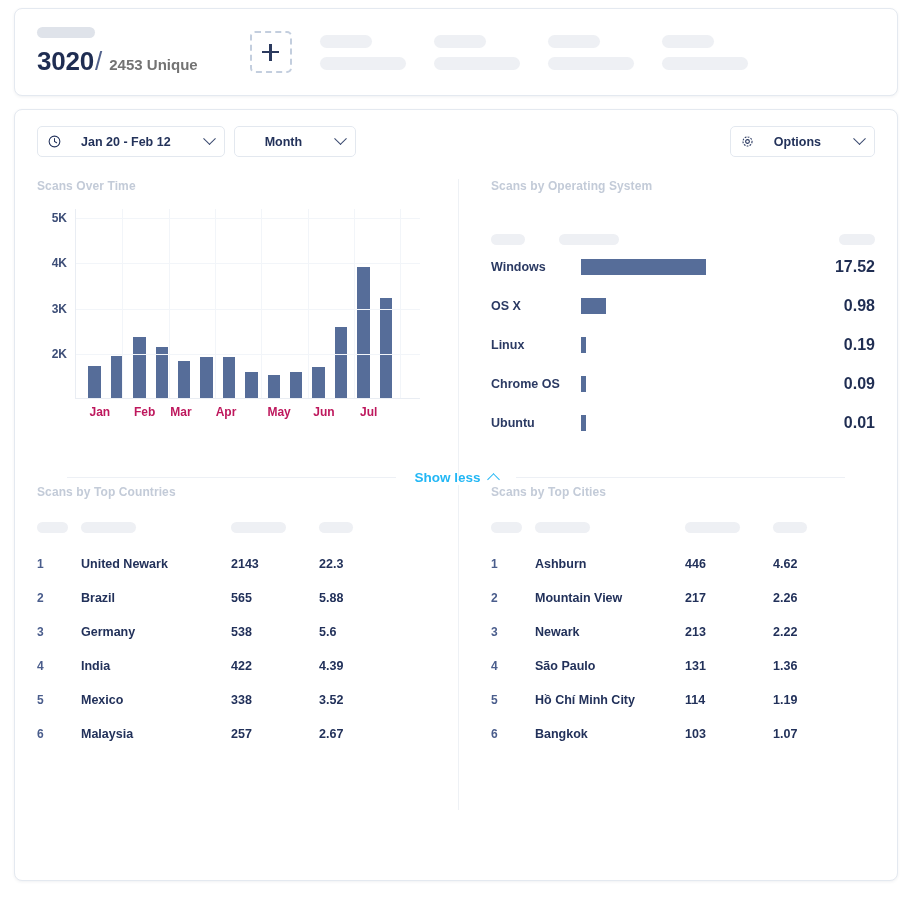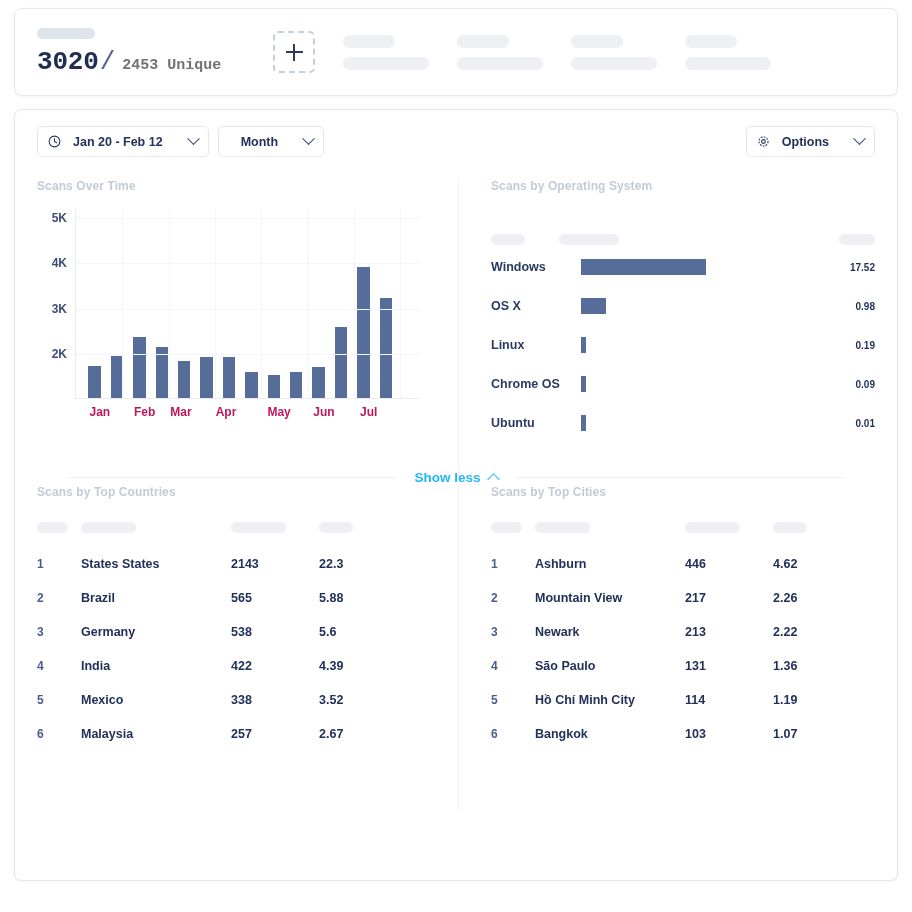--- a/index.html
+++ b/index.html
@@ -21,21 +21,20 @@
   .top-card {
     position: relative;
     height: 88px;
     background: #ffffff;
     border: 1px solid #e4e9f0;
     border-radius: 8px;
     box-shadow: 0 1px 3px rgba(40,55,90,0.07);
     display: flex;
     align-items: center;
     padding: 0 22px;
-    font-family: Liberation Mono, monospace;
   }
   .stat-block { display: flex; flex-direction: column; justify-content: center; }
   .stat-pill {
     width: 58px; height: 11px;
     background: #dfe3ea;
     border-radius: 6px;
     margin-bottom: 8px;
   }
   .stat-line {
     display: flex;
@@ -117,21 +116,21 @@
     border-radius: 5px;
     background: #fff;
     padding: 0 10px;
     font-size: 12.5px;
     font-weight: bold;
     color: #23325a;
     cursor: pointer;
     white-space: nowrap;
   }
   .ctrl + .ctrl { margin-left: 9px; }
-  .ctrl .label { margin: 0 12px; }
+  .ctrl .label { margin: 0 20px; }
   .chev {
     margin-left: 14px;
     width: 9px; height: 9px;
     border-right: 1.7px solid #3b4a70;
     border-bottom: 1.7px solid #3b4a70;
     transform: rotate(45deg) translate(-2px,-2px);
     flex: none;
   }
   .ctrl-spacer { flex: 1; }
   .icon-clock, .icon-gear { flex: none; display: block; }
@@ -244,21 +243,21 @@
     padding-left: 2px;
   }
   .os-bar {
     height: 16px;
     background: #566d99;
     min-width: 5px;
   }
   .os-val {
     width: 58px;
     text-align: right;
-    font-size: 10px;
+    font-size: 16px;
     font-weight: bold;
     color: #1f2d52;
     flex: none;
   }
 
   
   .showless-wrap {
     display: flex;
     align-items: center;
     margin: 30px 52px 0 52px;
@@ -517,21 +516,21 @@
           <div class="c-num">
               <div class="h"></div>
             </div>
           <div class="c-pct">
               <div class="h"></div>
             </div>
         </div>
         <div id="country-rows">
             <div class="tbl-row">
               <div class="c-rank"><span class="cell-rank">1</span></div>
-              <div class="c-name"><span class="cell-name">States States</span></div>
+              <div class="c-name"><span class="cell-name">United Newark</span></div>
               <div class="c-num"><span class="cell-num">2143</span></div>
               <div class="c-pct"><span class="cell-pct">22.3</span></div>
             </div>
             <div class="tbl-row">
               <div class="c-rank"><span class="cell-rank">2</span></div>
               <div class="c-name"><span class="cell-name">Brazil</span></div>
               <div class="c-num"><span class="cell-num">565</span></div>
               <div class="c-pct"><span class="cell-pct">5.88</span></div>
             </div>
             <div class="tbl-row">

